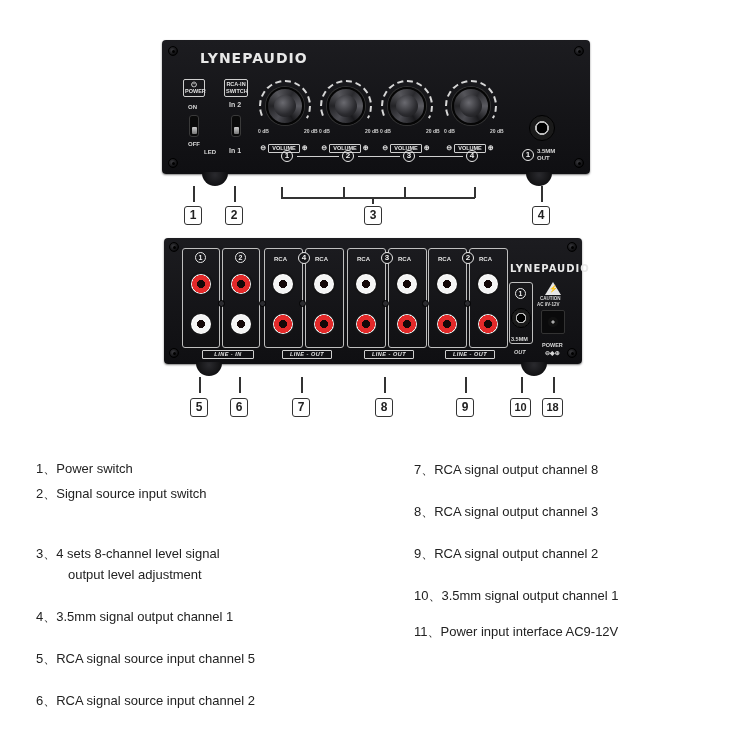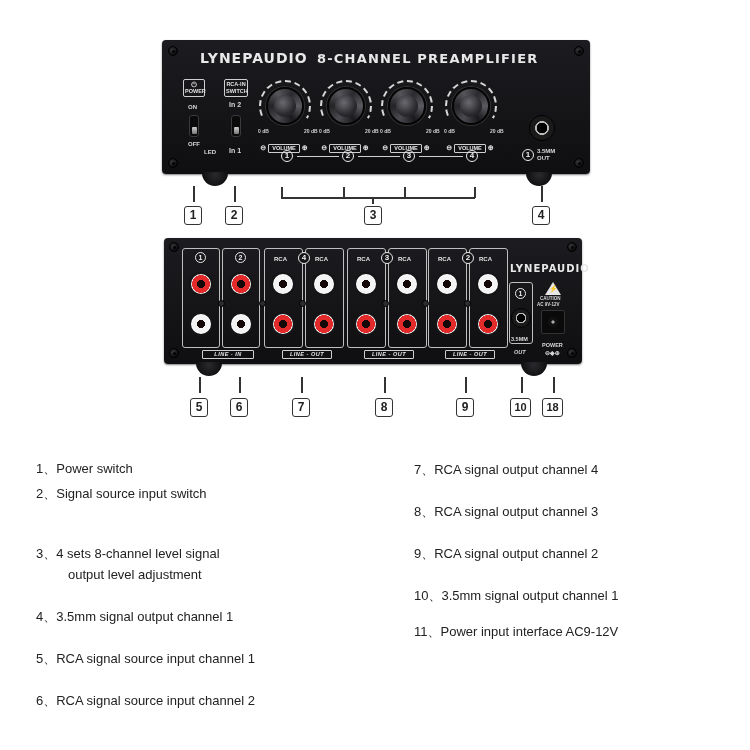--- a/index.html
+++ b/index.html
@@ -74,21 +74,20 @@
 </head>
 <body>
 
 <div id="front" class="panel">
   <div class="screw" style="left:6px;top:6px"></div>
   <div class="screw" style="right:6px;top:6px"></div>
   <div class="screw" style="left:6px;bottom:6px"></div>
   <div class="screw" style="right:6px;bottom:6px"></div>
 
   <div class="brand front-brand">LYNEPAUDIO</div>
-  <div class="brand front-title">8-CHANNEL PREAMPLIFIER</div>
 
   <div class="boxlabel" style="left:21px;top:39px;width:22px;">
     <div style="font-size:7px;line-height:7px">⏻</div>
     <div>POWER</div>
   </div>
   <div class="tiny" style="left:26px;top:64px">ON</div>
   <div class="toggle" style="left:27px;top:75px"></div>
   <div class="tiny" style="left:26px;top:101px">OFF</div>
   <div class="tiny" style="left:42px;top:109px">LED</div>
 
@@ -283,20 +282,20 @@
 <div class="callout" style="left:375px;top:398px">8</div>
 <div class="callout" style="left:456px;top:398px">9</div>
 <div class="callout wide" style="left:510px;top:398px">10</div>
 <div class="callout wide" style="left:542px;top:398px">18</div>
 
 <div class="legend-item" style="left:36px;top:458px"><span>1、</span><span>Power switch</span></div>
 <div class="legend-item" style="left:36px;top:483px"><span>2、</span><span>Signal source input switch</span></div>
 <div class="legend-item" style="left:36px;top:543px"><span>3、</span><span>4 sets 8-channel level signal</span></div>
 <div class="legend-item" style="left:68px;top:564px">output  level adjustment</div>
 <div class="legend-item" style="left:36px;top:606px"><span>4、</span><span>3.5mm signal output channel 1</span></div>
-<div class="legend-item" style="left:36px;top:648px"><span>5、</span><span>RCA signal source input channel 1</span></div>
+<div class="legend-item" style="left:36px;top:648px"><span>5、</span><span>RCA signal source input channel 5</span></div>
 <div class="legend-item" style="left:36px;top:690px"><span>6、</span><span>RCA signal source input channel 2</span></div>
 
-<div class="legend-item" style="left:414px;top:459px"><span>7、</span><span>RCA signal output channel 4</span></div>
+<div class="legend-item" style="left:414px;top:459px"><span>7、</span><span>RCA signal output channel 8</span></div>
 <div class="legend-item" style="left:414px;top:501px"><span>8、</span><span>RCA signal output channel 3</span></div>
 <div class="legend-item" style="left:414px;top:543px"><span>9、</span><span>RCA signal output channel 2</span></div>
 <div class="legend-item" style="left:414px;top:585px"><span>10、</span><span>3.5mm signal output channel 1</span></div>
 <div class="legend-item" style="left:414px;top:621px"><span>11、</span><span>Power input interface AC9-12V</span></div>
 
 </body></html>

